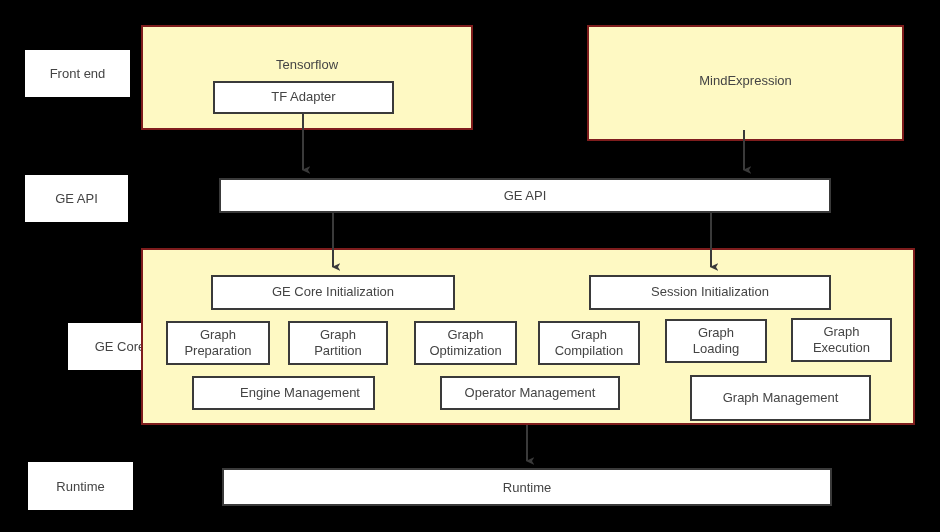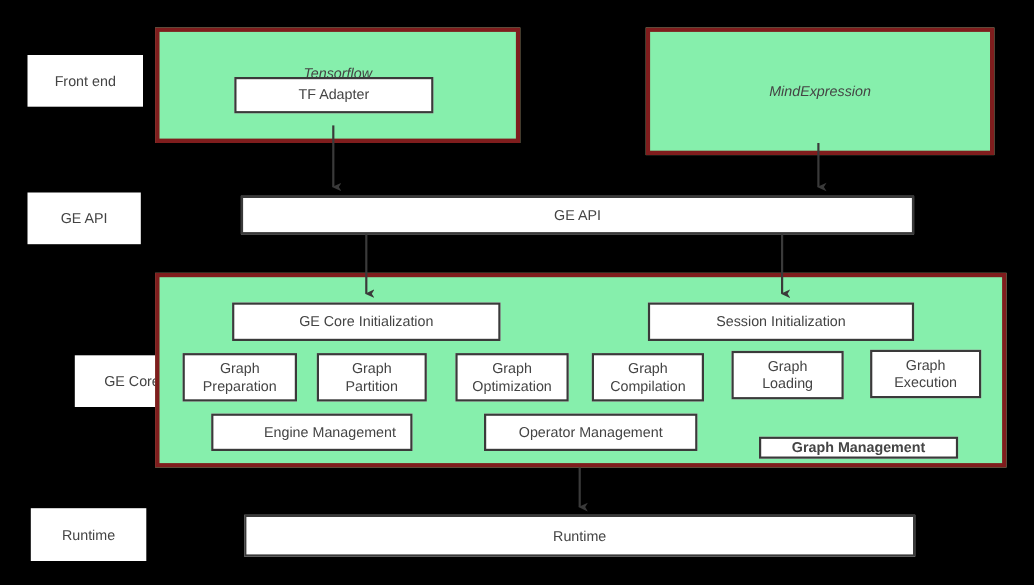--- a/index.html
+++ b/index.html
@@ -27,23 +27,22 @@
     display: flex;
     align-items: center;
     justify-content: center;
     text-align: center;
     font-size: 13px;
   }
   
   .frame {
     position: absolute;
     box-sizing: border-box;
-    background: #86efac;
-    border: 4px solid #7f1d1d;
-    font-style: italic;
+    background: #fef9c3;
+    border: 2px solid #7f1d1d;
   }
   .frame-title {
     position: absolute;
     left: 0;
     right: 0;
     text-align: center;
     color: #444444;
     font-size: 13px;
   }
   .inner {
@@ -89,21 +88,21 @@
 
   <div class="plate" style="left:25px; top:175px; width:103px; height:47px;">GE API</div>
 
   <div class="plate" style="left:24px; top:323px; width:104px; height:47px;margin-left:44px;">GE Core</div>
 
   <div class="plate" style="left:28px; top:462px; width:105px; height:48px;">Runtime</div>
 
   <div class="frame" style="left:141px; top:25px; width:332px; height:105px;">
     <div class="frame-title" style="top:30px;">Tensorflow</div>
   </div>
-  <div class="inner" style="left:213px; top:70px; width:181px; height:33px;">TF Adapter</div>
+  <div class="inner" style="left:213px; top:81px; width:181px; height:33px;">TF Adapter</div>
 
   <div class="frame" style="left:587px; top:25px; width:317px; height:116px;">
     <div class="frame-title" style="top:46px;">MindExpression</div>
   </div>
 
   <div class="bar" style="left:219px; top:178px; width:612px; height:35px;">GE API</div>
 
   <div class="frame" style="left:141px; top:248px; width:774px; height:177px;"></div>
 
   <div class="inner" style="left:589px; top:275px; width:242px; height:35px;">Session Initialization</div>
@@ -116,22 +115,22 @@
   <div class="inner" style="left:414px; top:321px; width:103px; height:44px;">Graph
 Optimization</div>
   <div class="inner" style="left:538px; top:321px; width:102px; height:44px;">Graph
 Compilation</div>
   <div class="inner" style="left:665px; top:319px; width:102px; height:44px;">Graph
 Loading</div>
   <div class="inner" style="left:791px; top:318px; width:101px; height:44px;">Graph
 Execution</div>
 
   <div class="inner" style="left:192px; top:376px; width:183px; height:34px;padding-left:33px;">Engine Management</div>
-  <div class="inner" style="left:440px; top:376px; width:194px; height:34px;">Operator Management</div>
-  <div class="inner" style="left:690px; top:397px; width:181px; height:20px;font-weight:bold;">Graph Management</div>
+  <div class="inner" style="left:440px; top:376px; width:180px; height:34px;">Operator Management</div>
+  <div class="inner" style="left:690px; top:375px; width:181px; height:46px;">Graph Management</div>
 
   <div class="bar" style="left:222px; top:468px; width:610px; height:38px;">Runtime</div>
 
   <svg class="arrows" viewBox="0 0 940 532">
     <defs>
       <marker id="ah" markerWidth="9" markerHeight="9" refX="4.5" refY="7.4" orient="auto" markerUnits="userSpaceOnUse">
         <path d="M0.6,0 L4.5,8.6 L8.4,0 L4.5,2.4 Z" fill="#3a3a3a"></path>
       </marker>
     </defs>
 

